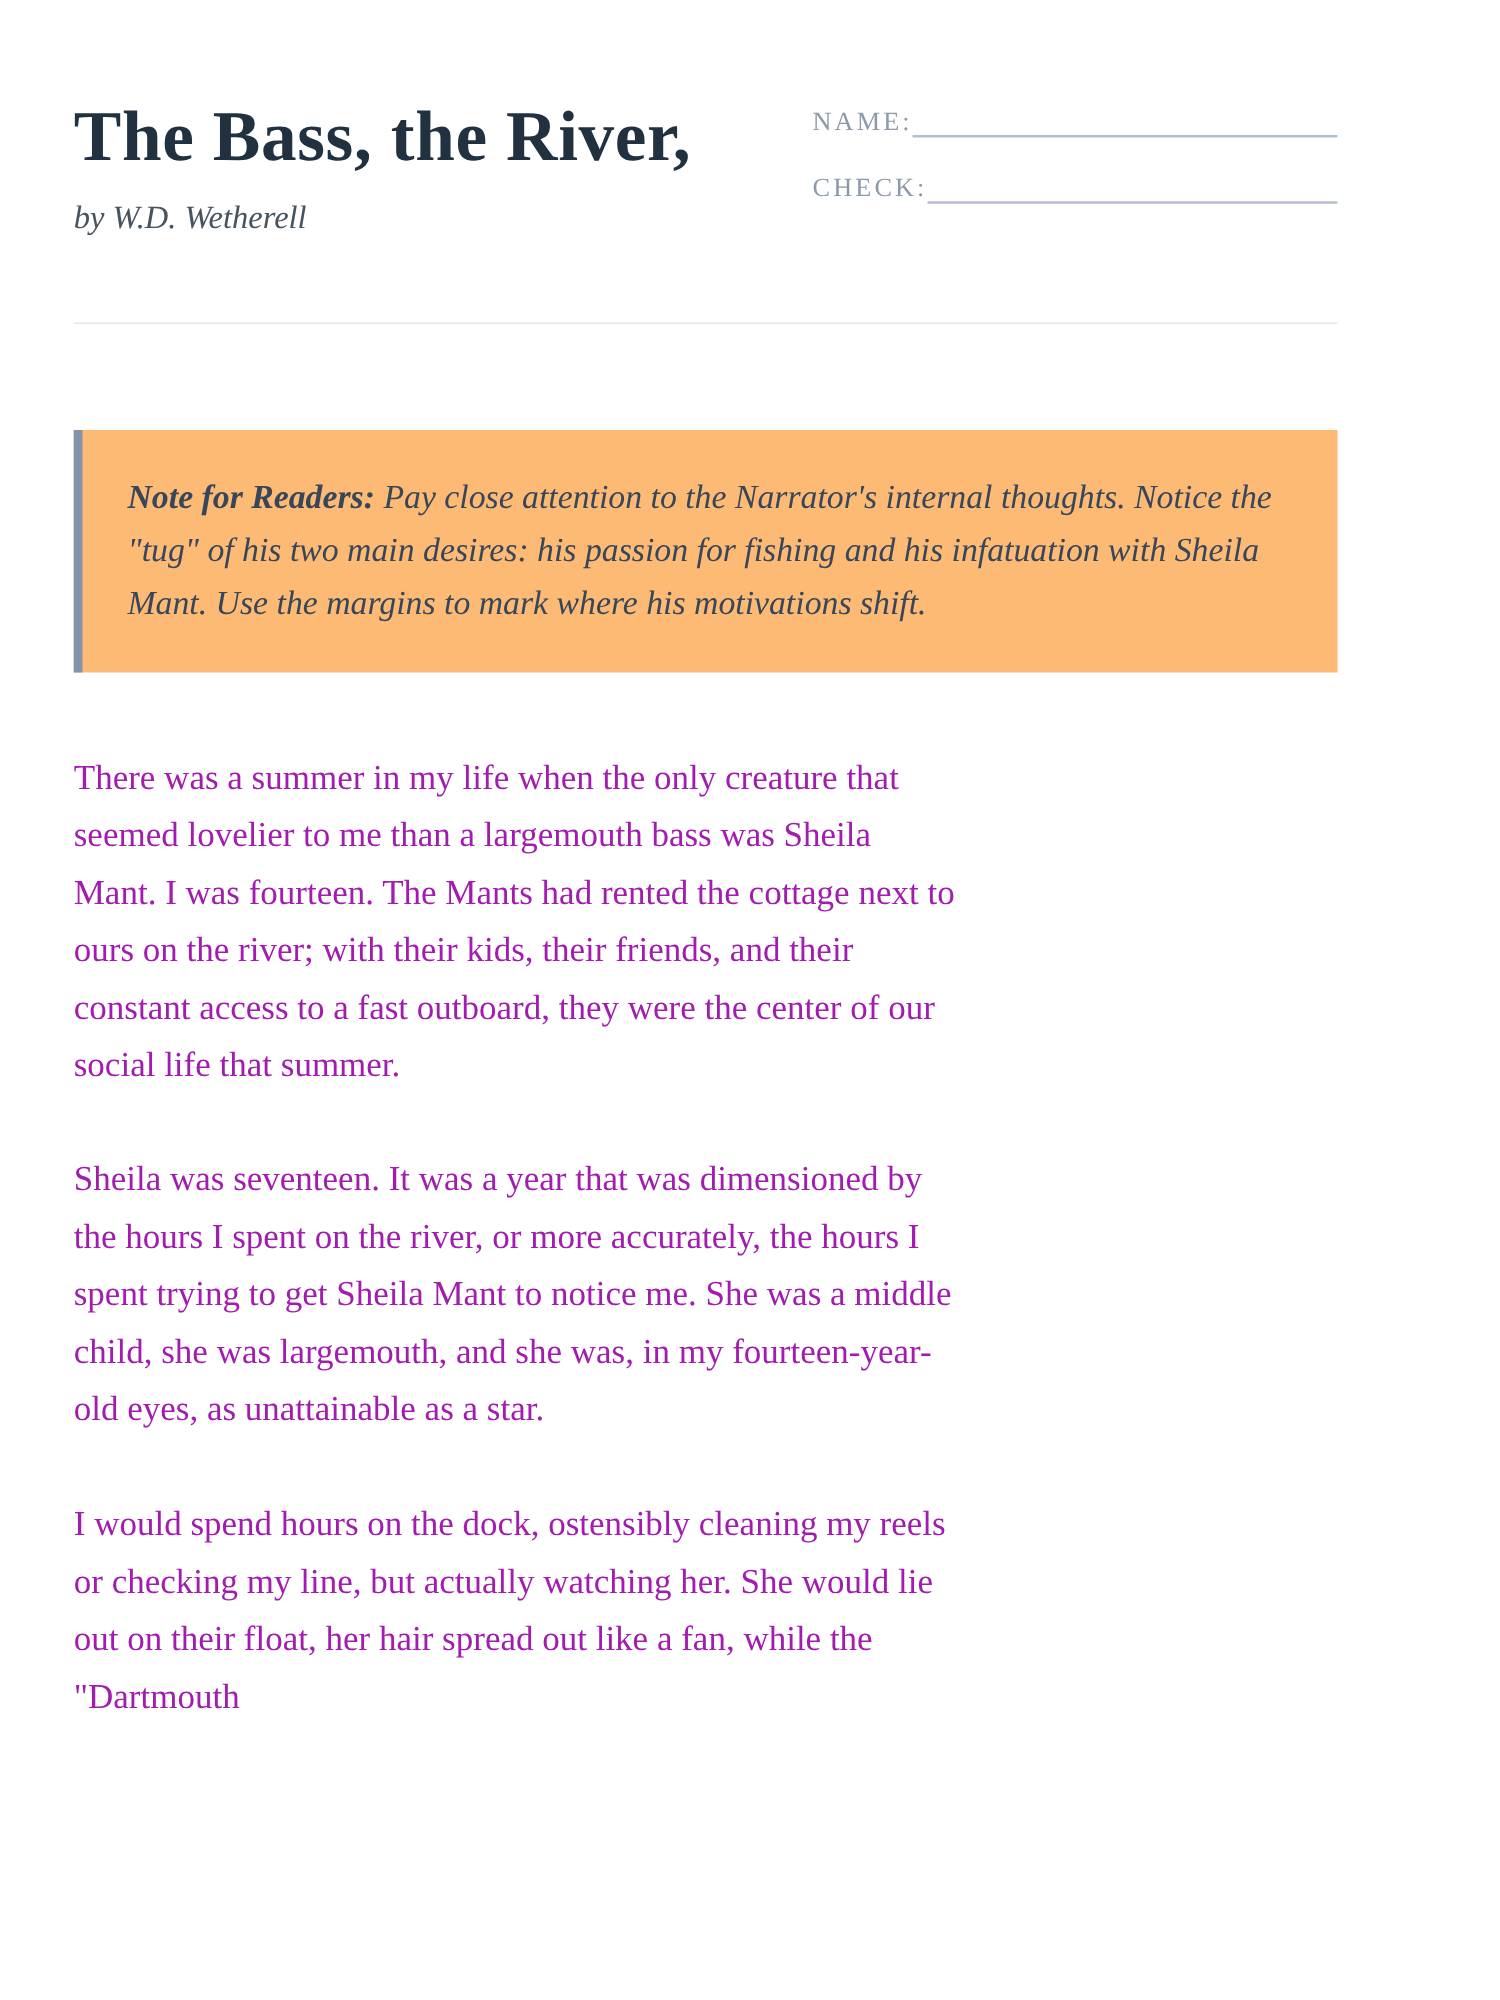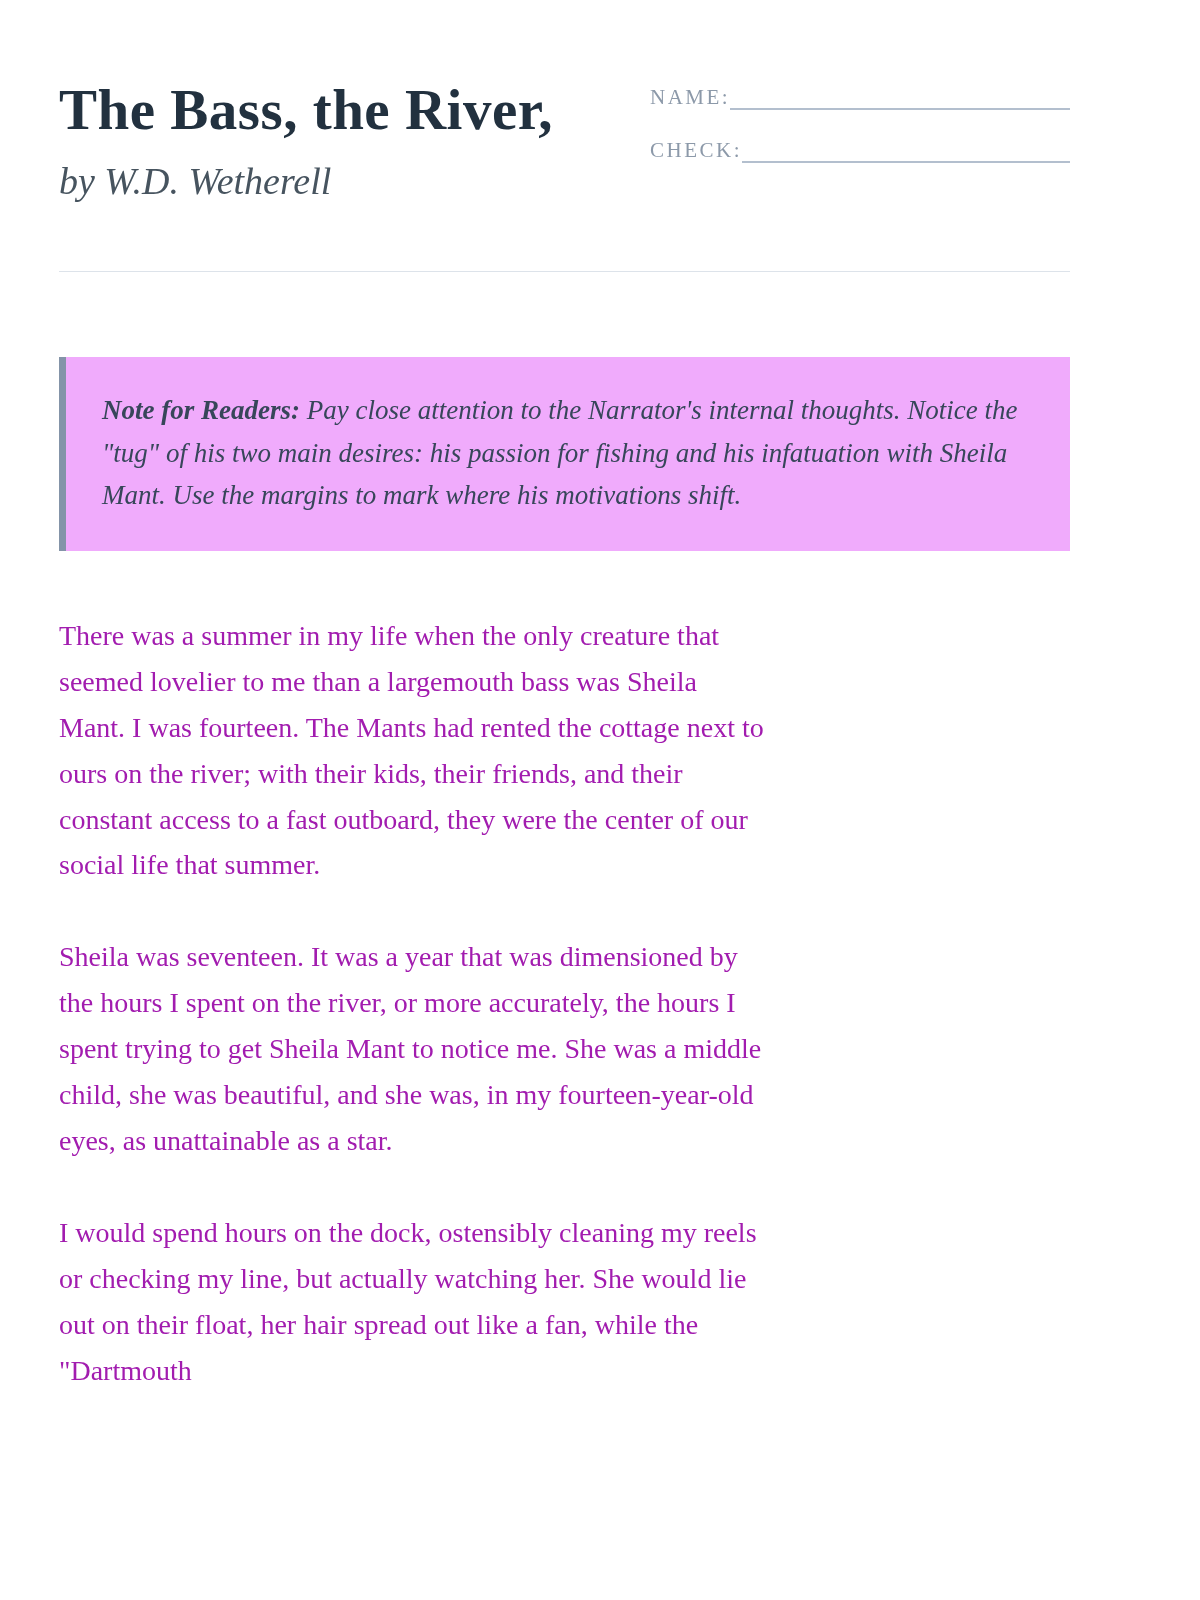--- a/index.html
+++ b/index.html
@@ -24,21 +24,21 @@
   .title-block { max-width: 560px; }
   h1.doc-title {
     font-size: 57px;
     line-height: 1.14;
     font-weight: 700;
     color: #22313f;
     letter-spacing: 0.5px;
   }
   .byline {
     margin-top: 16px;
-    font-size: 38px;
+    font-size: 26px;
     font-style: italic;
     color: #47545f;
   }
   .fields {
     width: 420px;
     margin-top: 6px;
     margin-right: 35px;
     flex: none;
   }
   .field-row {
@@ -62,21 +62,21 @@
   
   .divider {
     border: none;
     border-top: 1px solid #dde3ea;
     margin: 68px 35px 0 0;
   }
 
   
   .note-box {
     margin: 85px 35px 0 0;
-    background: #f0abfc;
+    background: #fdba74;
     border-left: 7px solid #8494a8;
     padding: 32px 38px 34px 36px;
   }
   .note-box p {
     font-size: 27px;
     font-style: italic;
     line-height: 1.58;
     color: #37465a;
   }
   .note-label { font-weight: 700; font-style: italic; }
@@ -148,20 +148,20 @@
   <hr class="divider">
 
   <aside class="note-box">
     <p><span class="note-label">Note for Readers:</span><span> Pay close attention to the Narrator's internal thoughts. Notice the "tug" of his two main desires: his passion for fishing and his infatuation with Sheila Mant. Use the margins to mark where his motivations shift.</span></p>
   </aside>
 
   <main class="content">
 
     <div class="story">
       <p>There was a summer in my life when the only creature that seemed lovelier to me than a largemouth bass was Sheila Mant. I was fourteen. The Mants had rented the cottage next to ours on the river; with their kids, their friends, and their constant access to a fast outboard, they were the center of our social life that summer.</p>
-      <p>Sheila was seventeen. It was a year that was dimensioned by the hours I spent on the river, or more accurately, the hours I spent trying to get Sheila Mant to notice me. She was a middle child, she was beautiful, and she was, in my fourteen-year-old eyes, as unattainable as a star.</p>
+      <p>Sheila was seventeen. It was a year that was dimensioned by the hours I spent on the river, or more accurately, the hours I spent trying to get Sheila Mant to notice me. She was a middle child, she was largemouth, and she was, in my fourteen-year-old eyes, as unattainable as a star.</p>
       <p>I would spend hours on the dock, ostensibly cleaning my reels or checking my line, but actually watching her. She would lie out on their float, her hair spread out like a fan, while the "Dartmouth</p>
     </div>
 
 
   </main>
 
 </div>
 
 </body></html>

